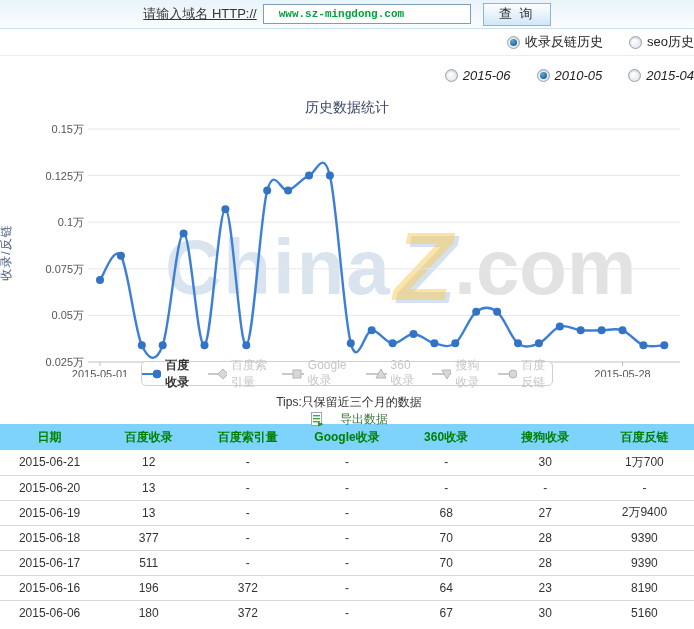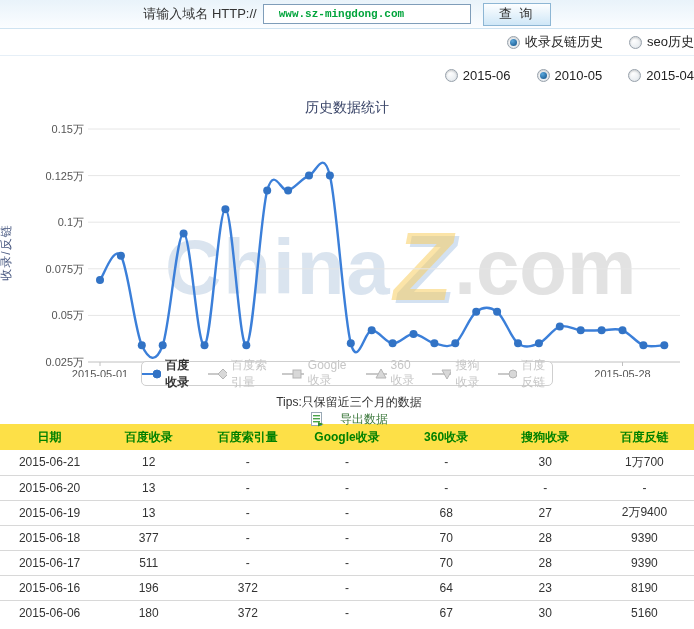--- a/index.html
+++ b/index.html
@@ -2,32 +2,32 @@
 <html><head>
 <meta charset="utf-8">
 <style>
   * { margin:0; padding:0; box-sizing:border-box; }
   html,body { width:694px; height:629px; overflow:hidden; background:#fff;
     font-family:"Liberation Sans","DejaVu Sans",sans-serif; color:#333; }
 
   
   .topbar { height:29px; display:flex; align-items:center; justify-content:center;
     gap:6px; background:linear-gradient(#e9f3fa,#fbfdff); border-bottom:1px solid #cfe3f1; }
-  .topbar-label { font-size:13px; color:#333; }
+  .topbar-label { font-size:13px; color:#333;text-decoration:underline; }
   .domain-input { width:208px; height:20px; border:1px solid #7f9db9; padding:1px 15px;
     font-family:"Liberation Mono","DejaVu Sans Mono",monospace; font-weight:bold;
     font-size:11px; color:#00a43b; background:#fff; }
   .query-btn { width:68px; height:23px; margin-left:6px; border:1px solid #8db6d4;
     background:linear-gradient(#fdfeff,#cfe7f7); font-size:13px; color:#333;
     letter-spacing:2px; cursor:pointer; }
 
   
   .radio-row { display:flex; align-items:center; justify-content:flex-end; gap:26px; }
   .row-history { height:27px; border-bottom:1px solid #e6eff7; }
-  .row-month   { height:38px; }
+  .row-month   { height:38px;font-style:italic; }
   .radio-opt { display:flex; align-items:center; font-size:13px; color:#222; cursor:pointer; }
   .radio { display:inline-block; width:13px; height:13px; border-radius:50%;
     border:1px solid #97a1ab; background:radial-gradient(circle at 35% 30%,#ffffff,#dfe5ea);
     box-shadow:inset 0 1px 2px rgba(0,0,0,.18); margin-right:5px; position:relative; }
   .radio.checked::after { content:''; position:absolute; left:2px; top:2px; width:7px; height:7px;
     border-radius:50%; background:radial-gradient(circle at 35% 30%,#5aa7dc,#0f4f86); }
 
   
   .chart-wrap { position:relative; height:283px; }
   .chart-title { text-align:center; font-size:14px; color:#3a4568; padding-top:5px; }
@@ -51,21 +51,21 @@
 
   
   .tipsbar { display:flex; justify-content:space-between; align-items:center;
     padding:0 8px 0 12px; height:30px; margin-top:8px;flex-direction:column; }
   .tips-text { font-size:12px; color:#333; }
   .export-link { display:flex; align-items:center; gap:16px; font-size:12px;
     color:#3c783c; cursor:pointer; text-decoration:none; }
 
   
   table.data { width:100%; border-collapse:collapse; table-layout:fixed; }
-  table.data th { background:#fde047; color:#008000; font-weight:bold; font-size:12px;
+  table.data th { background:#7dd3fc; color:#008000; font-weight:bold; font-size:12px;
     height:26px; text-align:center; }
   table.data td { height:25px; text-align:center; font-size:12px; color:#333;
     border-top:1px solid #d8d8d8; background:#fff; }
   table.data tbody tr:first-child td { border-top:none; }
 </style>
 </head>
 <body>
 
 <div class="topbar">
   <span class="topbar-label">请输入域名 HTTP://</span>

